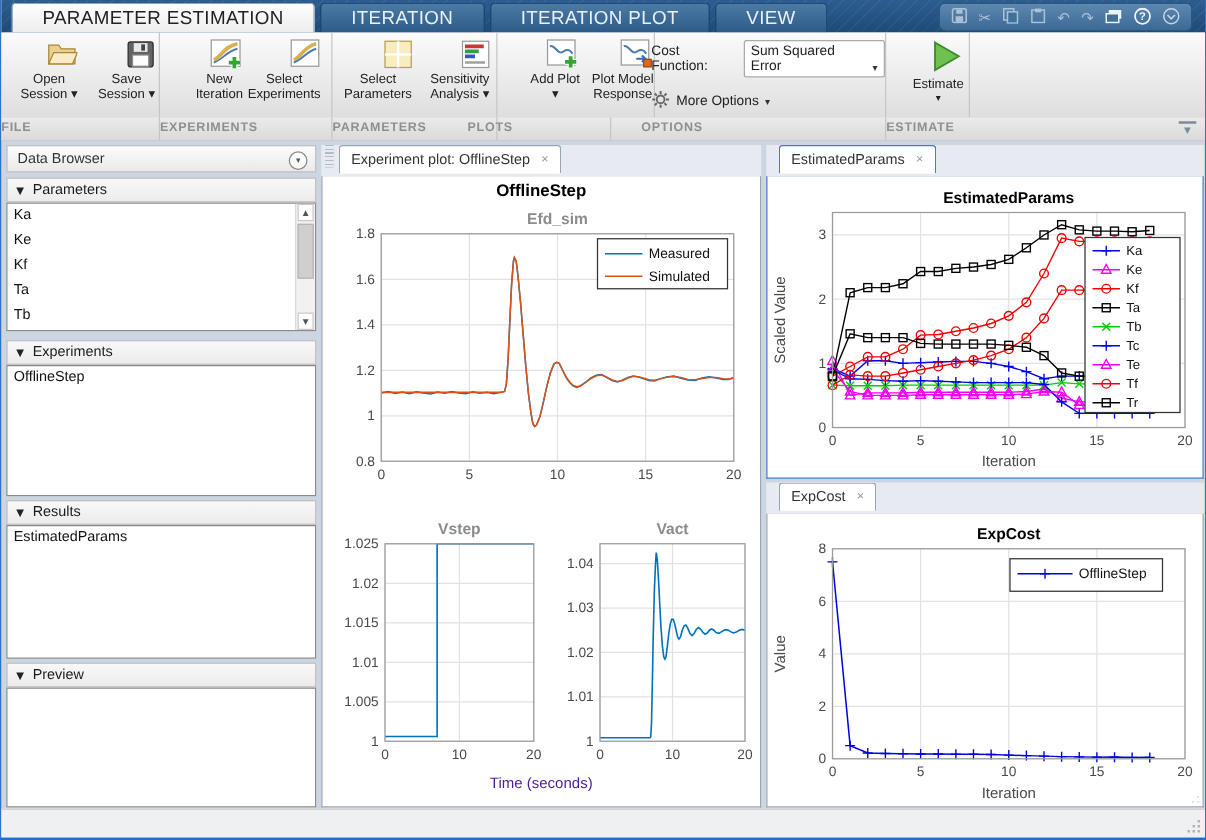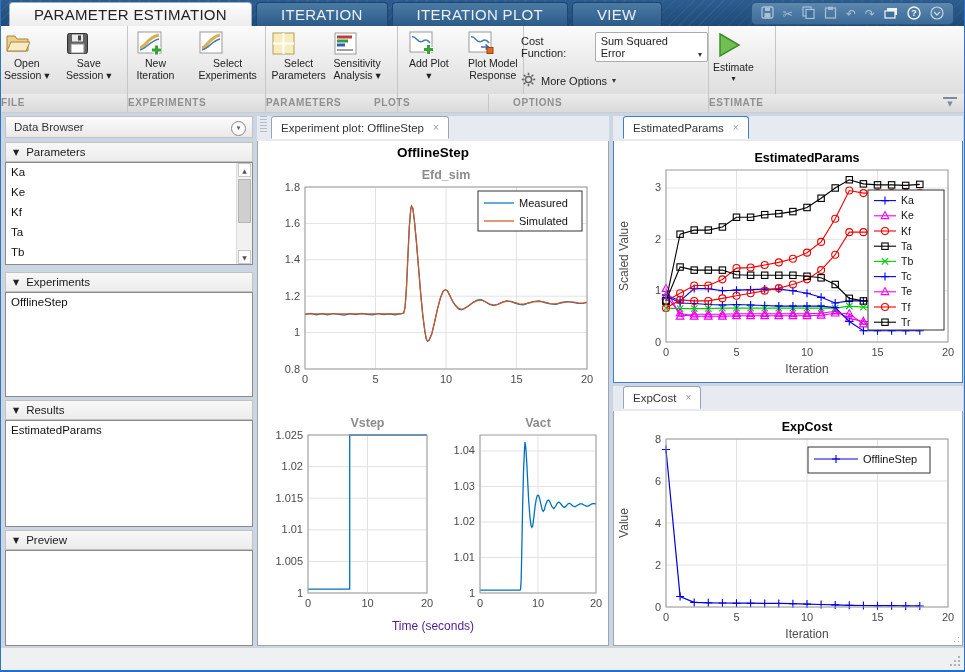--- a/index.html
+++ b/index.html
@@ -15,21 +15,21 @@
   .rtab:first-child{margin-left:8px;}
   .rtab.active{background:linear-gradient(#fdfdfd,#ededed);color:#222;border-color:#9db3c8;}
   .qa{position:absolute;right:10px;top:2px;height:21px;display:flex;align-items:center;gap:9px;
     background:linear-gradient(#5d88af,#3b6a96);border:1px solid #2a567f;border-radius:5px;padding:0 9px;
     font-family:"DejaVu Sans",sans-serif;}
   .qa .qi{font-size:12px;color:#a9c2d6;line-height:1;cursor:default;}
   .qa .qi.on{color:#eef4fa;}
   
   .rbody{position:absolute;top:26px;left:0;right:0;height:68px;background:linear-gradient(#fbfbfb,#dedede);}
   .rgroup{position:absolute;top:0;bottom:0;border-right:1px solid #c6c6c6;display:flex;justify-content:center;gap:4px;padding-top:3px;box-sizing:border-box;}
-  .bigbtn{width:58px;display:flex;flex-direction:column;align-items:flex-start;cursor:pointer;}
+  .bigbtn{width:58px;display:flex;flex-direction:column;align-items:flex-end;cursor:pointer;}
   .bicon{height:28px;display:flex;align-items:center;justify-content:center;}
   .blbl{font-size:10.5px;line-height:12px;color:#222;text-align:center;}
   .opt-group{display:block;padding:6px 0 0 8px;}
   .opt-row1{display:flex;align-items:center;gap:5px;font-size:11px;color:#222;}
   .dropdown{background:#fff;border:1px solid #ababab;border-radius:2px;padding:2px 5px;font-size:11px;display:flex;gap:6px;align-items:flex-end;cursor:pointer;}
   .dd-arrow{font-size:8px;color:#333;font-family:"DejaVu Sans",sans-serif;}
   .opt-row2{display:flex;align-items:center;gap:5px;font-size:11px;color:#222;margin-top:10px;cursor:pointer;}
   
   .rstrip{position:absolute;top:94px;left:0;right:0;height:18px;background:linear-gradient(#ebebeb,#dadada);border-bottom:1px solid #c9ccd2;}
   .scell{position:absolute;top:0;bottom:0;border-right:1px solid #c6c6c6;color:#8f8f8f;font-size:10px;

